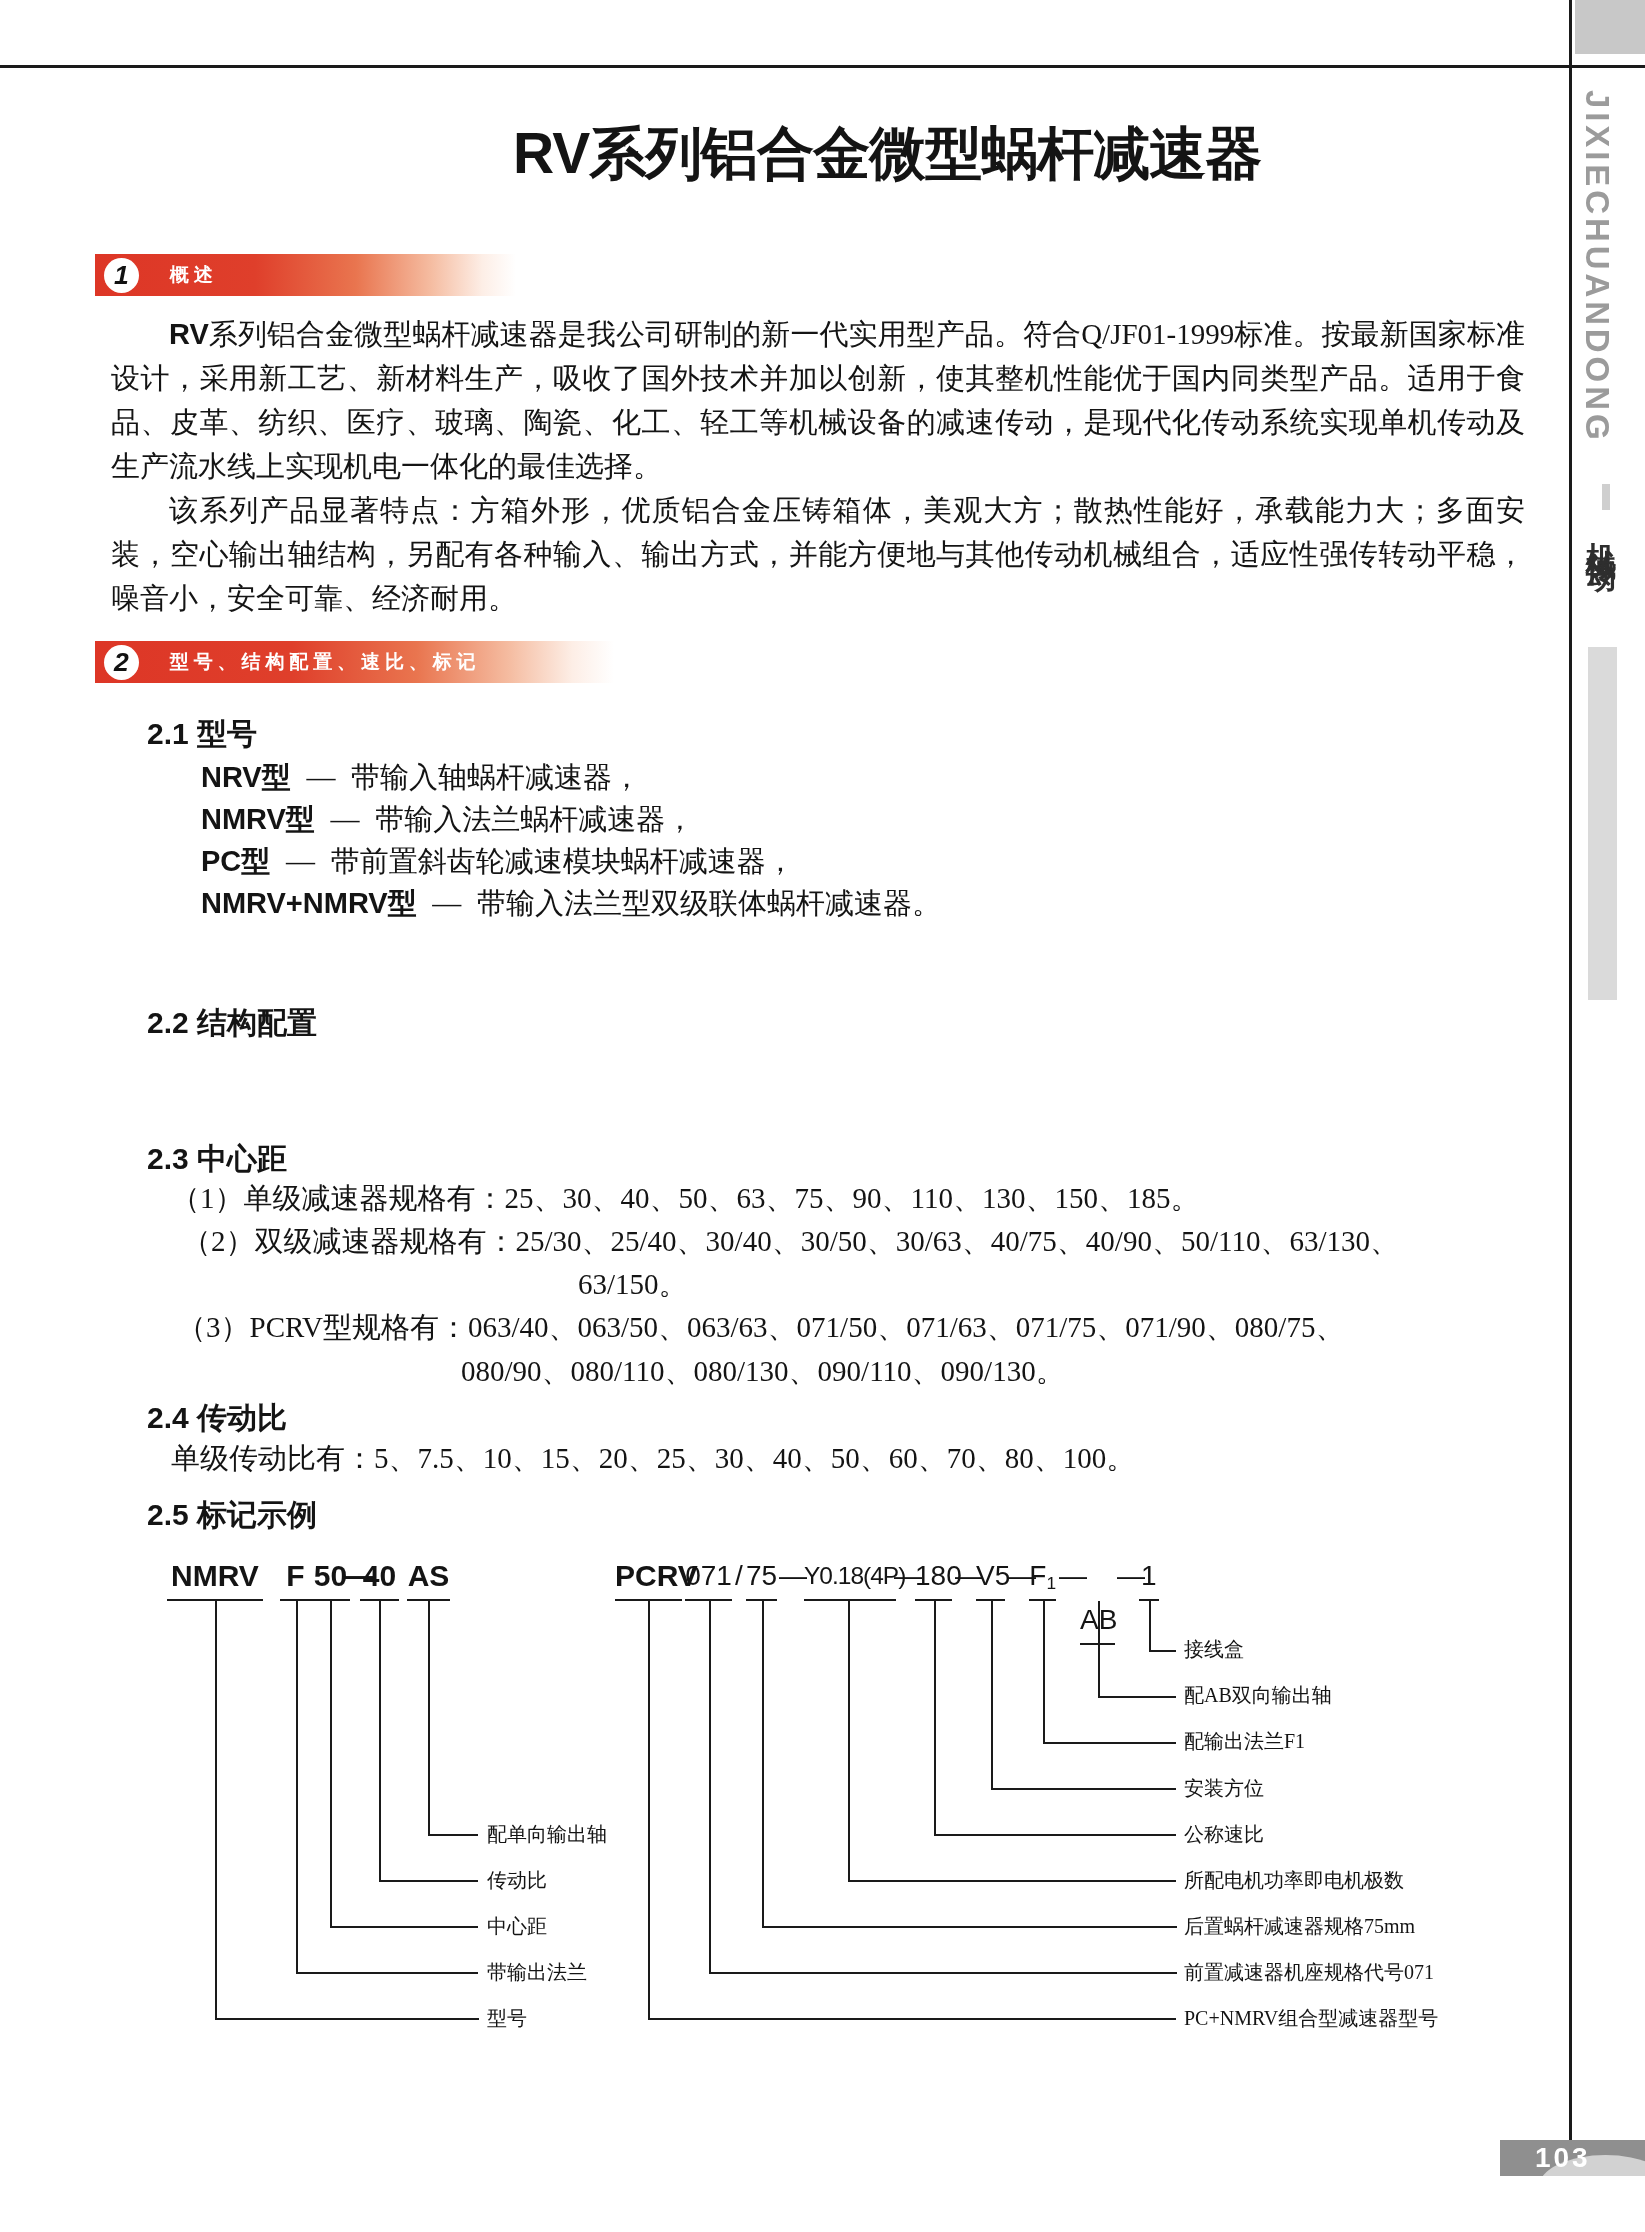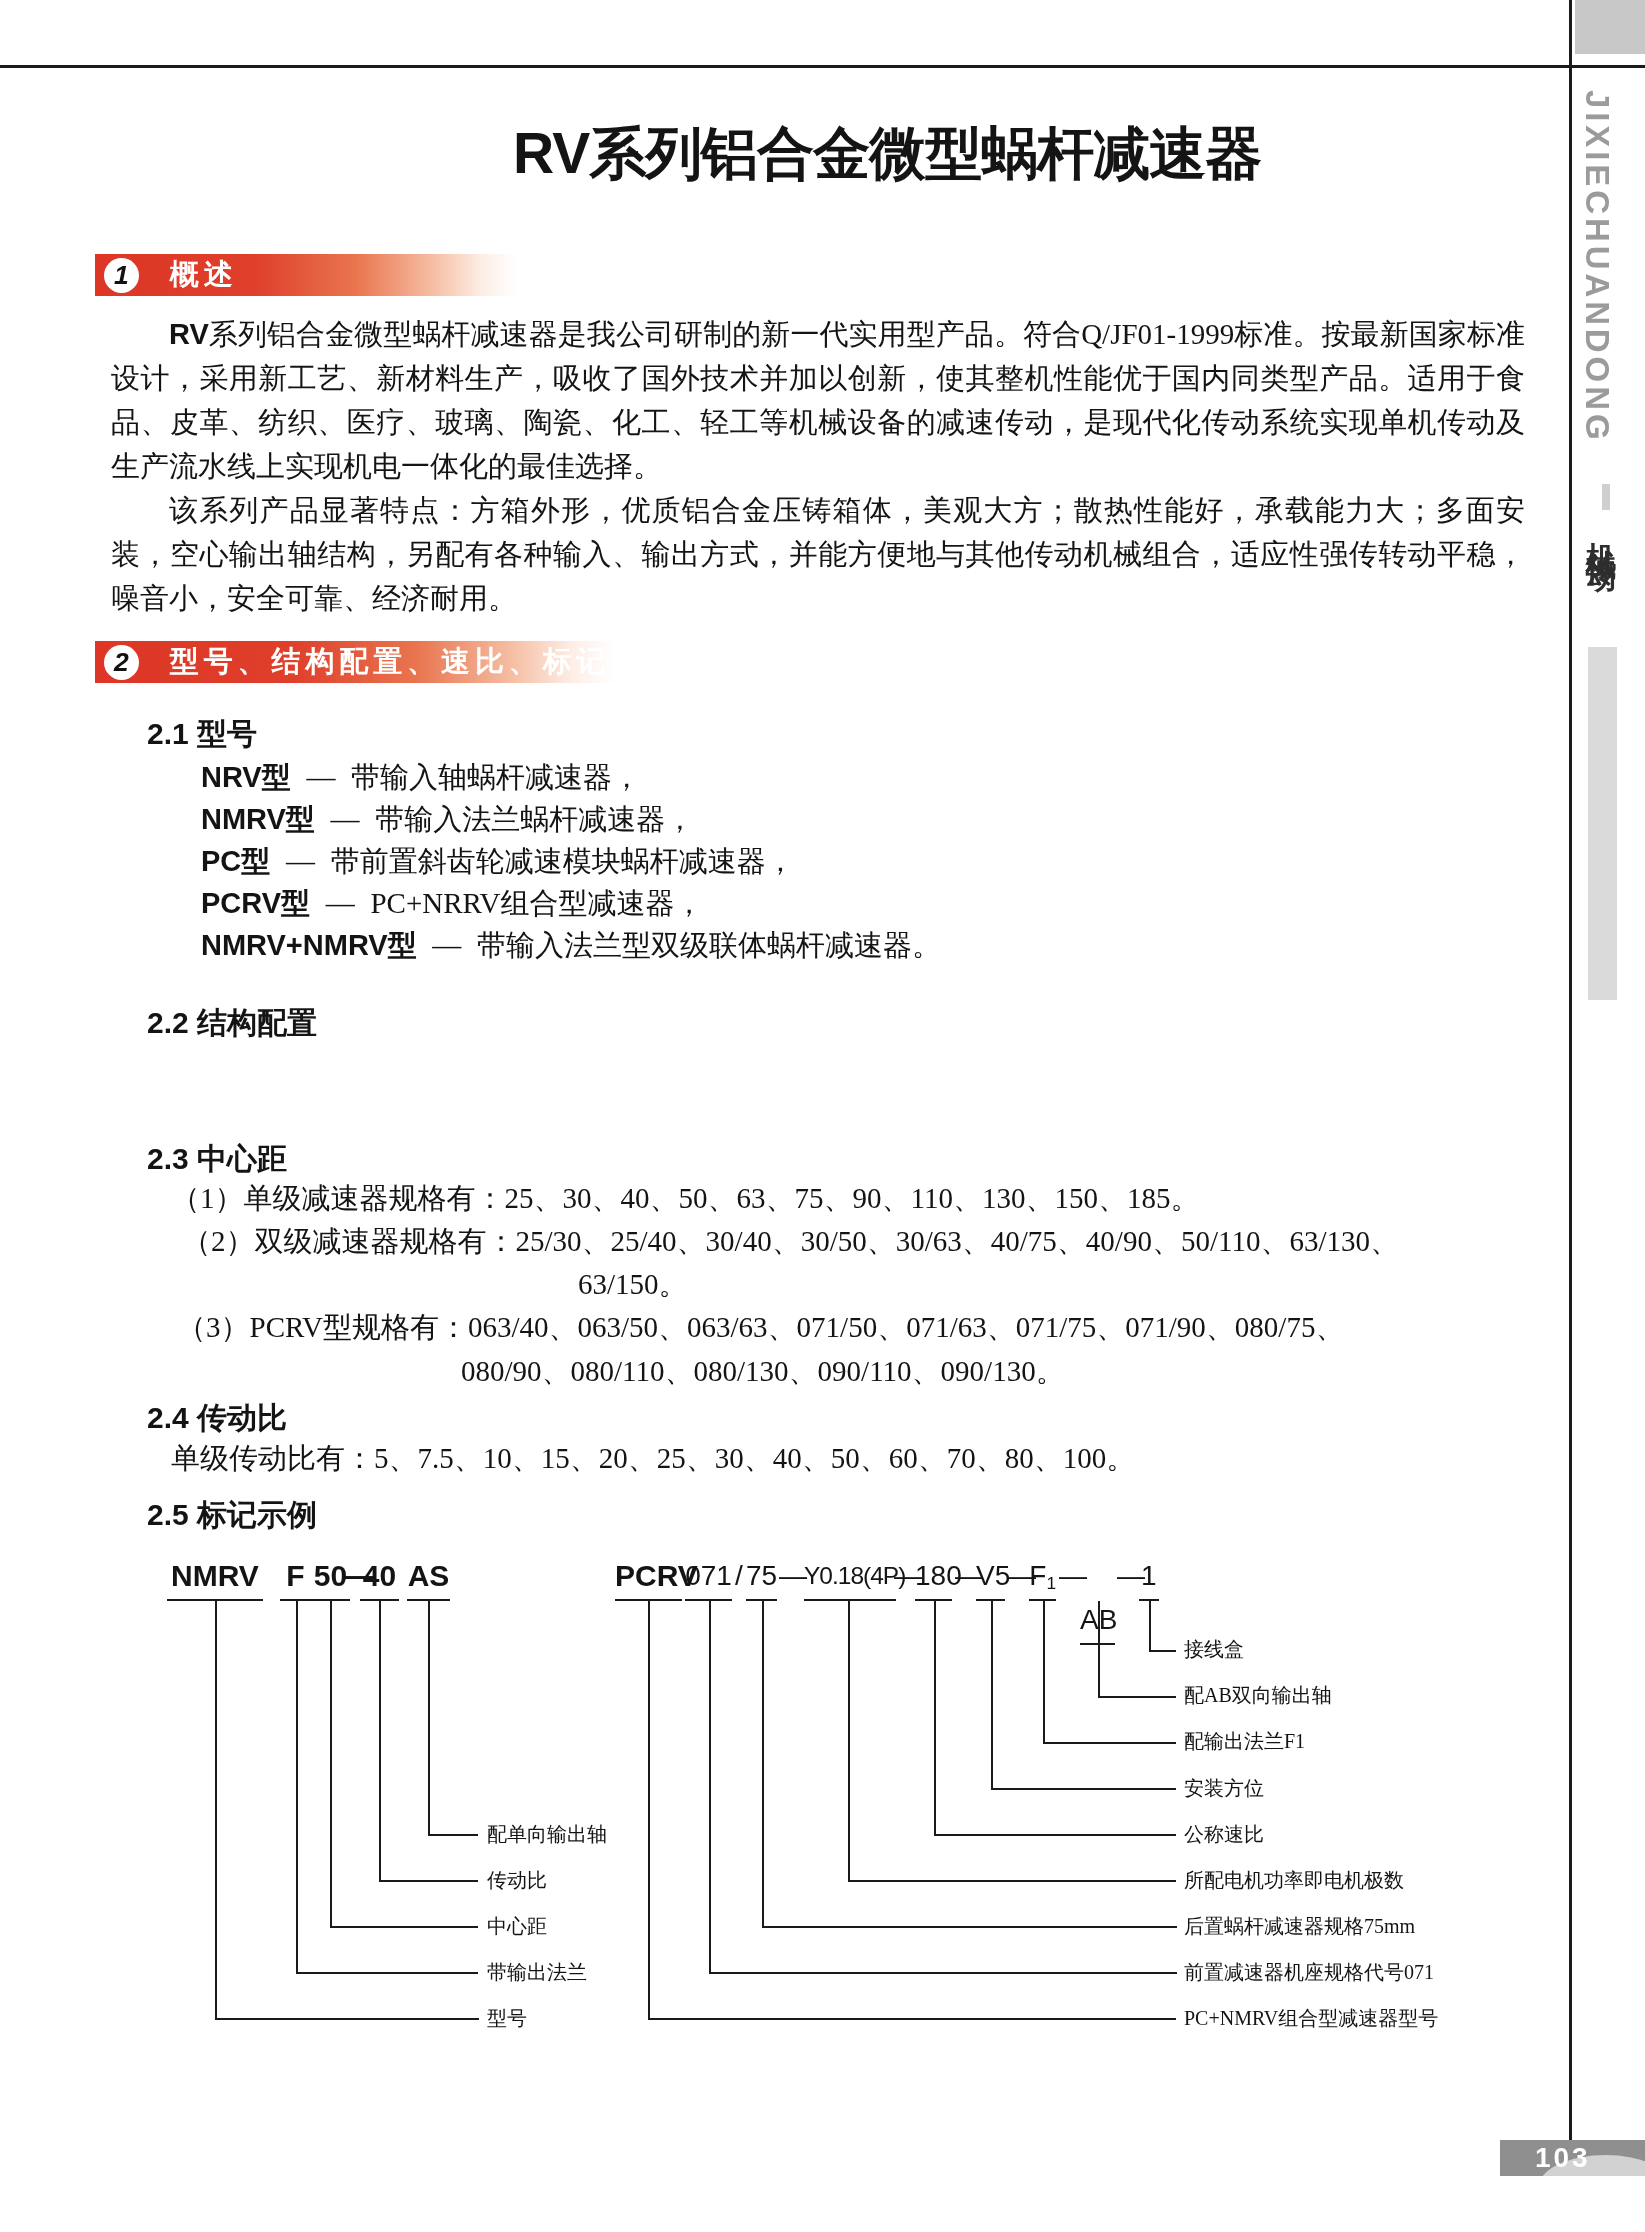--- a/index.html
+++ b/index.html
@@ -22,21 +22,21 @@
   .doc-title{position:absolute;left:513px;top:116px;font-family:"Liberation Sans","DejaVu Sans",sans-serif;
       font-weight:bold;font-size:57px;letter-spacing:-1px;white-space:nowrap;}
 
   
   .sec-bar{position:absolute;height:42px;display:flex;align-items:center;
       background:linear-gradient(90deg,#dd3626 0%,#df3f2b 38%,#e9754f 62%,#f5bda2 80%,#fdeee6 92%,#ffffff 100%);}
   .sec-num{width:35px;height:35px;margin-left:8.8px;border-radius:50%;background:#ffffff;color:#111;
       font-family:"Liberation Sans","DejaVu Sans",sans-serif;font-weight:bold;font-style:italic;font-size:26.5px;
       display:flex;align-items:center;justify-content:center;flex:0 0 auto;}
   .sec-title{color:#fff;font-family:"Liberation Sans","DejaVu Sans",sans-serif;font-weight:bold;
-      font-size:29px;margin-left:31px;letter-spacing:4.9px;white-space:nowrap;}
+      font-size:19px;margin-left:31px;letter-spacing:4.9px;white-space:nowrap;}
 
   
   .body-block{position:absolute;left:111px;width:1414px;font-size:29px;line-height:44px;text-align:justify;}
   .body-block p{margin:0;text-indent:2em;}
   .lead-bold{font-family:"Liberation Sans","DejaVu Sans",sans-serif;font-weight:bold;}
   .h2x{position:absolute;left:147px;font-family:"Liberation Sans","DejaVu Sans",sans-serif;
       font-weight:bold;font-size:30px;line-height:39px;white-space:nowrap;}
   .model-list{position:absolute;left:201px;top:756px;font-size:29px;line-height:42px;}
   .model-row{white-space:nowrap;}
   .model-name{font-family:"Liberation Sans","DejaVu Sans",sans-serif;font-weight:bold;}
@@ -91,21 +91,20 @@
   <div class="sec-bar" style="left:95px;top:641px;width:519px;">
     <div class="sec-num">2</div>
     <div class="sec-title">型号、结构配置、速比、标记</div>
   </div>
 
   <div class="h2x" style="top:714px;">2.1 型号</div>
   <div class="model-list">
     <div class="model-row"><span class="model-name">NRV型</span><span class="model-sep">—</span><span>带输入轴蜗杆减速器，</span></div>
     <div class="model-row"><span class="model-name">NMRV型</span><span class="model-sep">—</span><span>带输入法兰蜗杆减速器，</span></div>
     <div class="model-row"><span class="model-name">PC型</span><span class="model-sep">—</span><span>带前置斜齿轮减速模块蜗杆减速器，</span></div>
-    <div class="model-row"><span class="model-name">PCRV型</span><span class="model-sep">—</span><span>PC+NRRV组合型减速器，</span></div>
     <div class="model-row"><span class="model-name">NMRV+NMRV型</span><span class="model-sep">—</span><span>带输入法兰型双级联体蜗杆减速器。</span></div>
   </div>
 
   <div class="h2x" style="top:1003px;">2.2 结构配置</div>
 
   <div class="h2x" style="top:1139px;">2.3 中心距</div>
   <div class="line-item" style="left:171px;top:1179px;">（1）单级减速器规格有：25、30、40、50、63、75、90、110、130、150、185。</div>
   <div class="line-item" style="left:182px;top:1222px;">（2）双级减速器规格有：25/30、25/40、30/40、30/50、30/63、40/75、40/90、50/110、63/130、</div>
   <div class="line-item" style="left:578px;top:1265px;">63/150。</div>
   <div class="line-item" style="left:177px;top:1308px;">（3）PCRV型规格有：063/40、063/50、063/63、071/50、071/63、071/75、071/90、080/75、</div>

